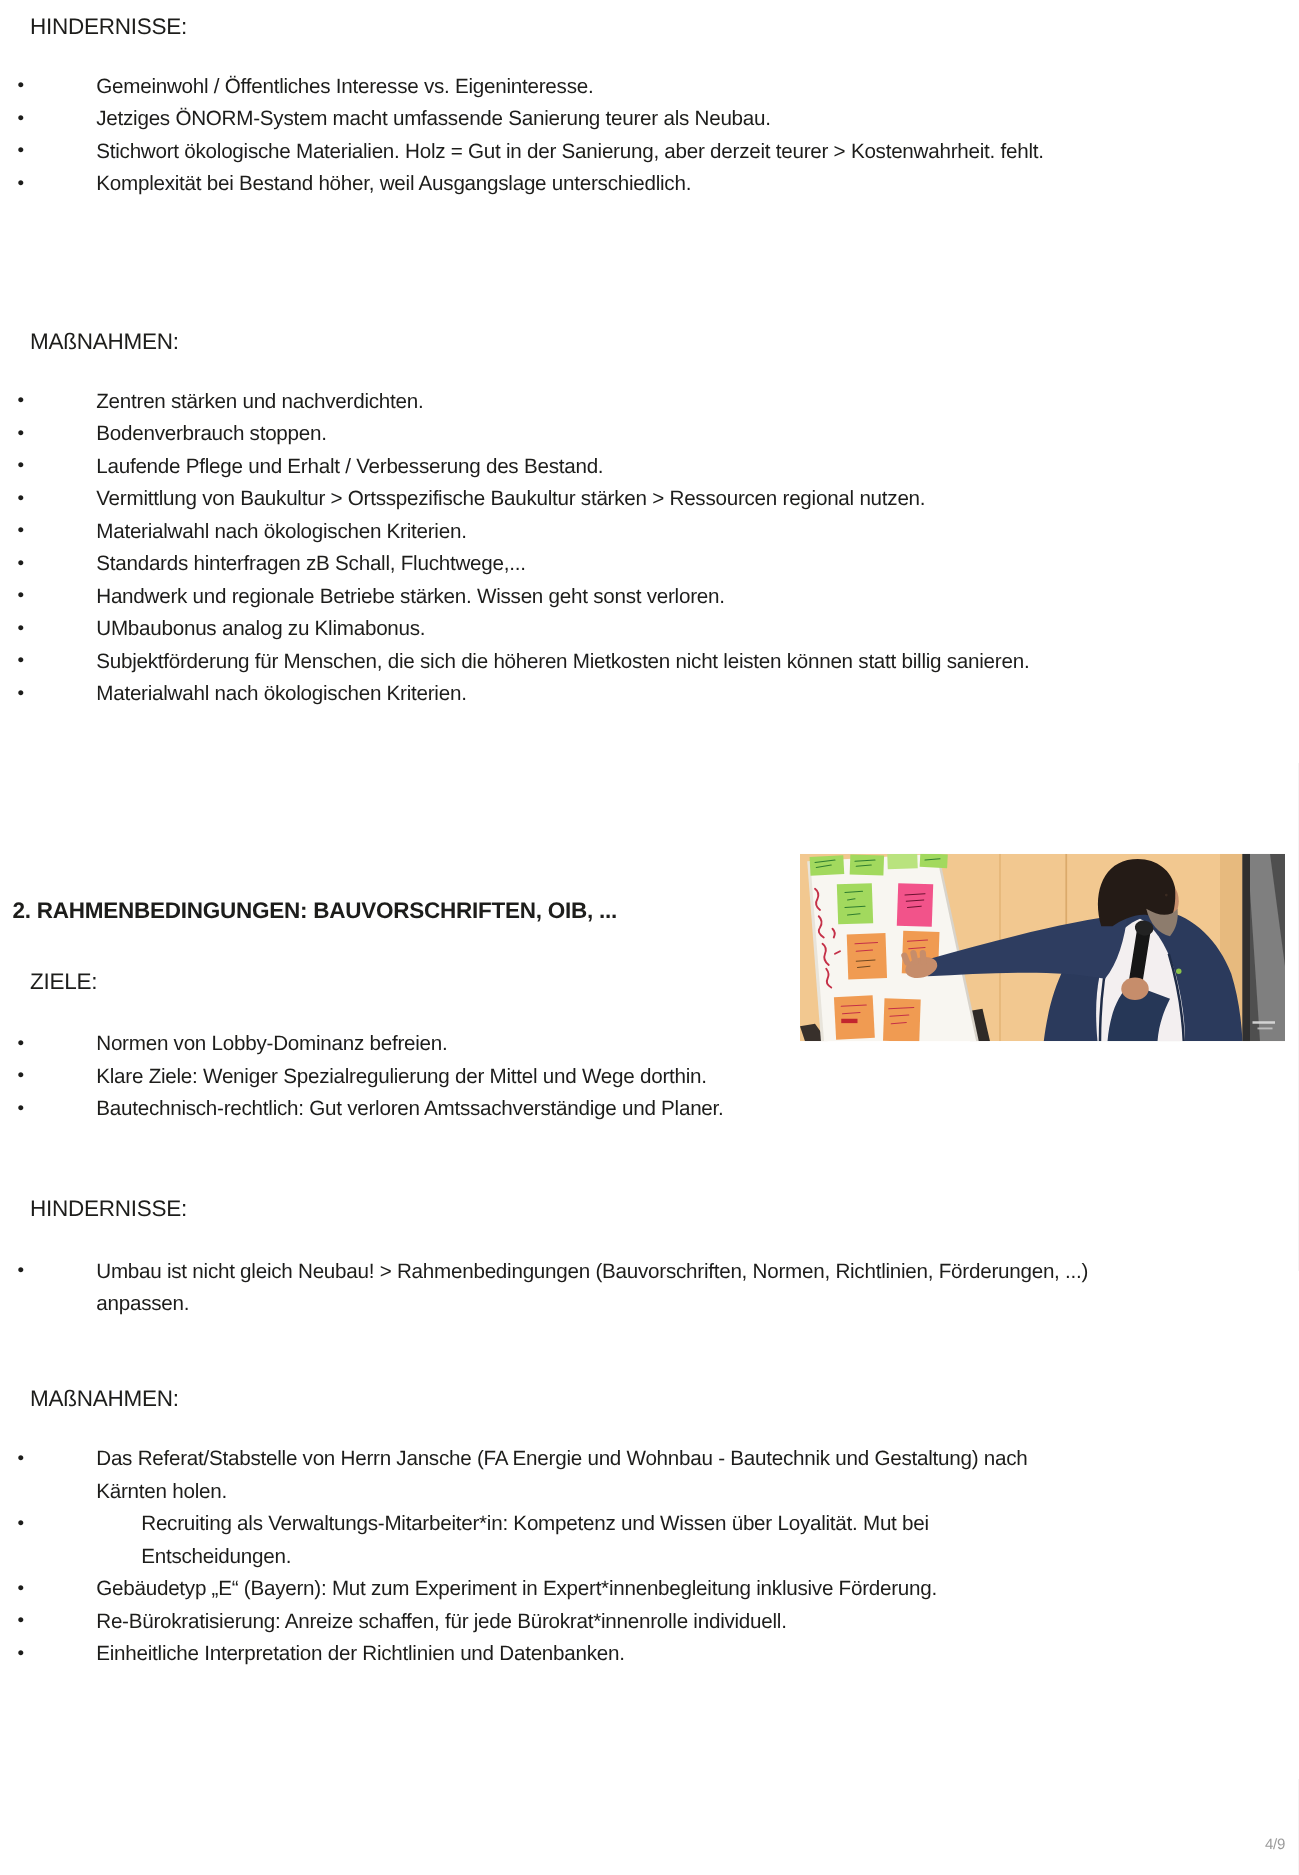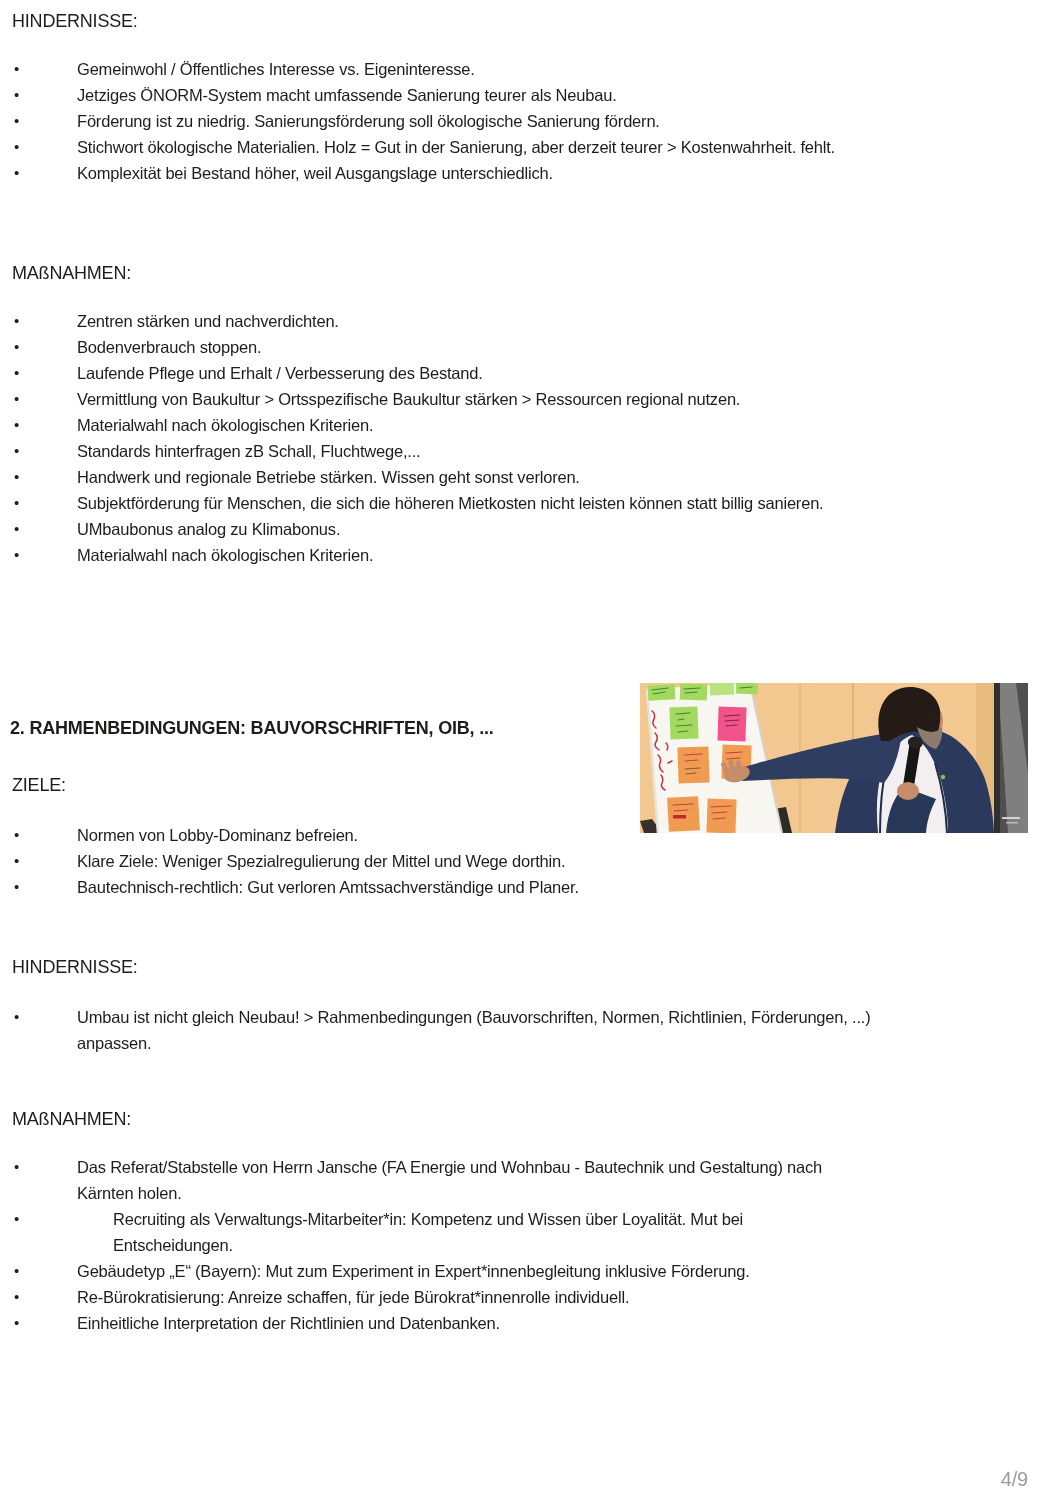--- a/index.html
+++ b/index.html
@@ -6,21 +6,21 @@
   .page{
     position:relative;
     width:1039px;height:1500px;
     background:var(--bg,#ffffff);
     font-family:"Liberation Sans","DejaVu Sans",sans-serif;
     color:var(--text-color,#1d1d1b);
     overflow:hidden;
     margin:0 auto;
   }
   .hd{
-    position:absolute;left:12px;margin:0;
+    position:absolute;left:24px;margin:0;
     font-size:18px;font-weight:400;letter-spacing:-0.2px;
     line-height:26px;white-space:nowrap;
   }
   .list{
     position:absolute;left:10px;margin:0;padding:0;list-style:none;
     font-size:16.5px;letter-spacing:-0.2px;line-height:26px;
   }
   .list li{display:flex;align-items:flex-start;}
   .list li::before{
     content:"\2022";
@@ -37,43 +37,40 @@
     line-height:26px;white-space:nowrap;
   }
   .doc-subtitle{font-size:16.5px;letter-spacing:-0.2px;line-height:26px;}
   .photo{
     position:absolute;left:640px;top:683px;width:388px;height:150px;
     overflow:hidden;
   }
   .photo svg{display:block;width:100%;height:100%;}
   .pagenum{
     position:absolute;right:11px;top:1468px;
-    font-size:20px;letter-spacing:-0.2px;
+    font-size:12px;letter-spacing:-0.2px;
     color:var(--muted-color,#9b9b9b);
     text-align:center;
   }
 </style>
 </head>
 <body>
 
 <div class="page">
 
   <h2 class="hd" style="top:8px">HINDERNISSE:</h2>
 
   <ul class="list" style="top:56px">
     <li>
         <span class="tx">Gemeinwohl / Öffentliches Interesse vs. Eigeninteresse.</span>
       </li>
     <li>
         <span class="tx">Jetziges ÖNORM-System macht umfassende Sanierung teurer als Neubau.</span>
       </li>
     <li>
-        <span class="tx">Förderung ist zu niedrig. Sanierungsförderung soll ökologische Sanierung fördern.</span>
-      </li>
-    <li>
         <span class="tx mw880">Stichwort ökologische Materialien. Holz = Gut in der Sanierung, aber derzeit teurer &gt; Kostenwahrheit. fehlt.</span>
       </li>
     <li>
         <span class="tx">Komplexität bei Bestand höher, weil Ausgangslage unterschiedlich.</span>
       </li>
   </ul>
 
   <h2 class="hd" style="top:260px">MAßNAHMEN:</h2>
 
   <ul class="list" style="top:308px">
@@ -92,24 +89,24 @@
     <li>
         <span class="tx">Materialwahl nach ökologischen Kriterien.</span>
       </li>
     <li>
         <span class="tx">Standards hinterfragen zB Schall, Fluchtwege,...</span>
       </li>
     <li>
         <span class="tx">Handwerk und regionale Betriebe stärken. Wissen geht sonst verloren.</span>
       </li>
     <li>
+        <span class="tx">UMbaubonus analog zu Klimabonus.</span>
+      </li>
+    <li>
         <span class="tx mw830">Subjektförderung für Menschen, die sich die höheren Mietkosten nicht leisten können statt billig sanieren.</span>
-      </li>
-    <li>
-        <span class="tx">UMbaubonus analog zu Klimabonus.</span>
       </li>
     <li>
         <span class="tx">Materialwahl nach ökologischen Kriterien.</span>
       </li>
   </ul>
 
   <div class="title-block" style="top:679px">
     <h1 class="doc-title">2. RAHMENBEDINGUNGEN: BAUVORSCHRIFTEN, OIB, ...</h1>
   </div>
 

